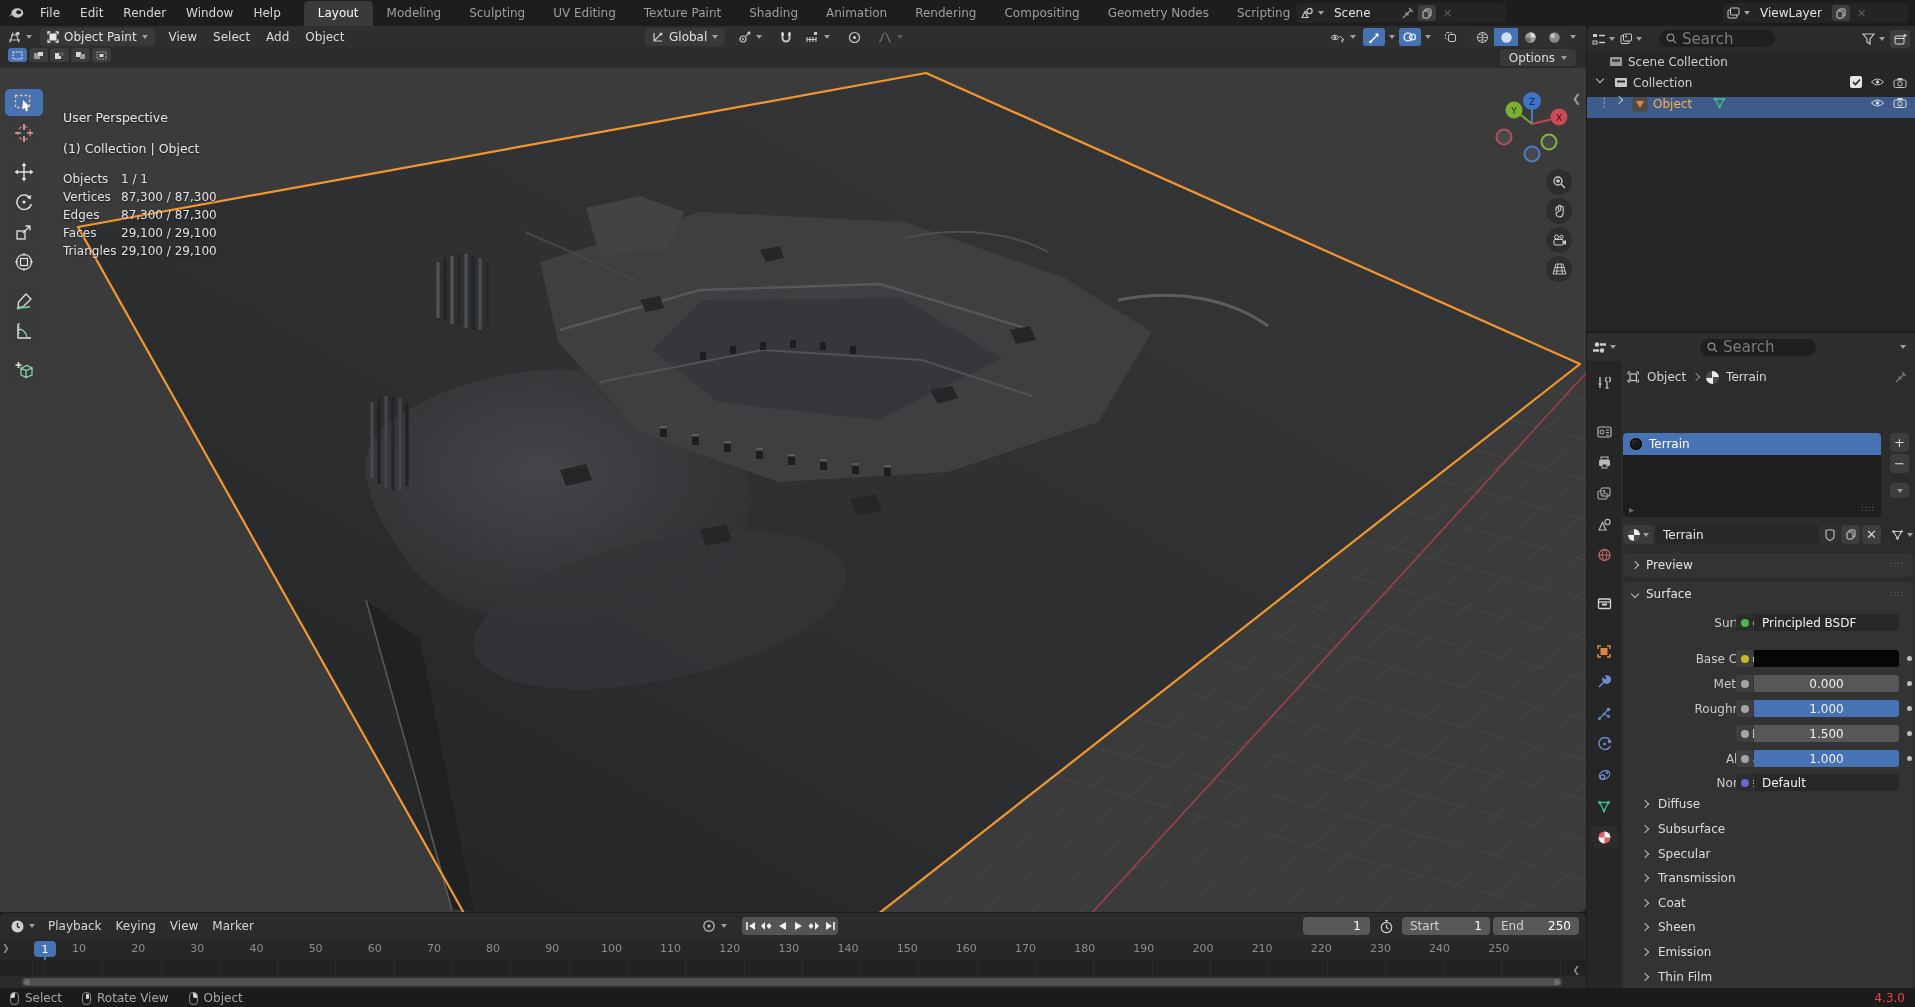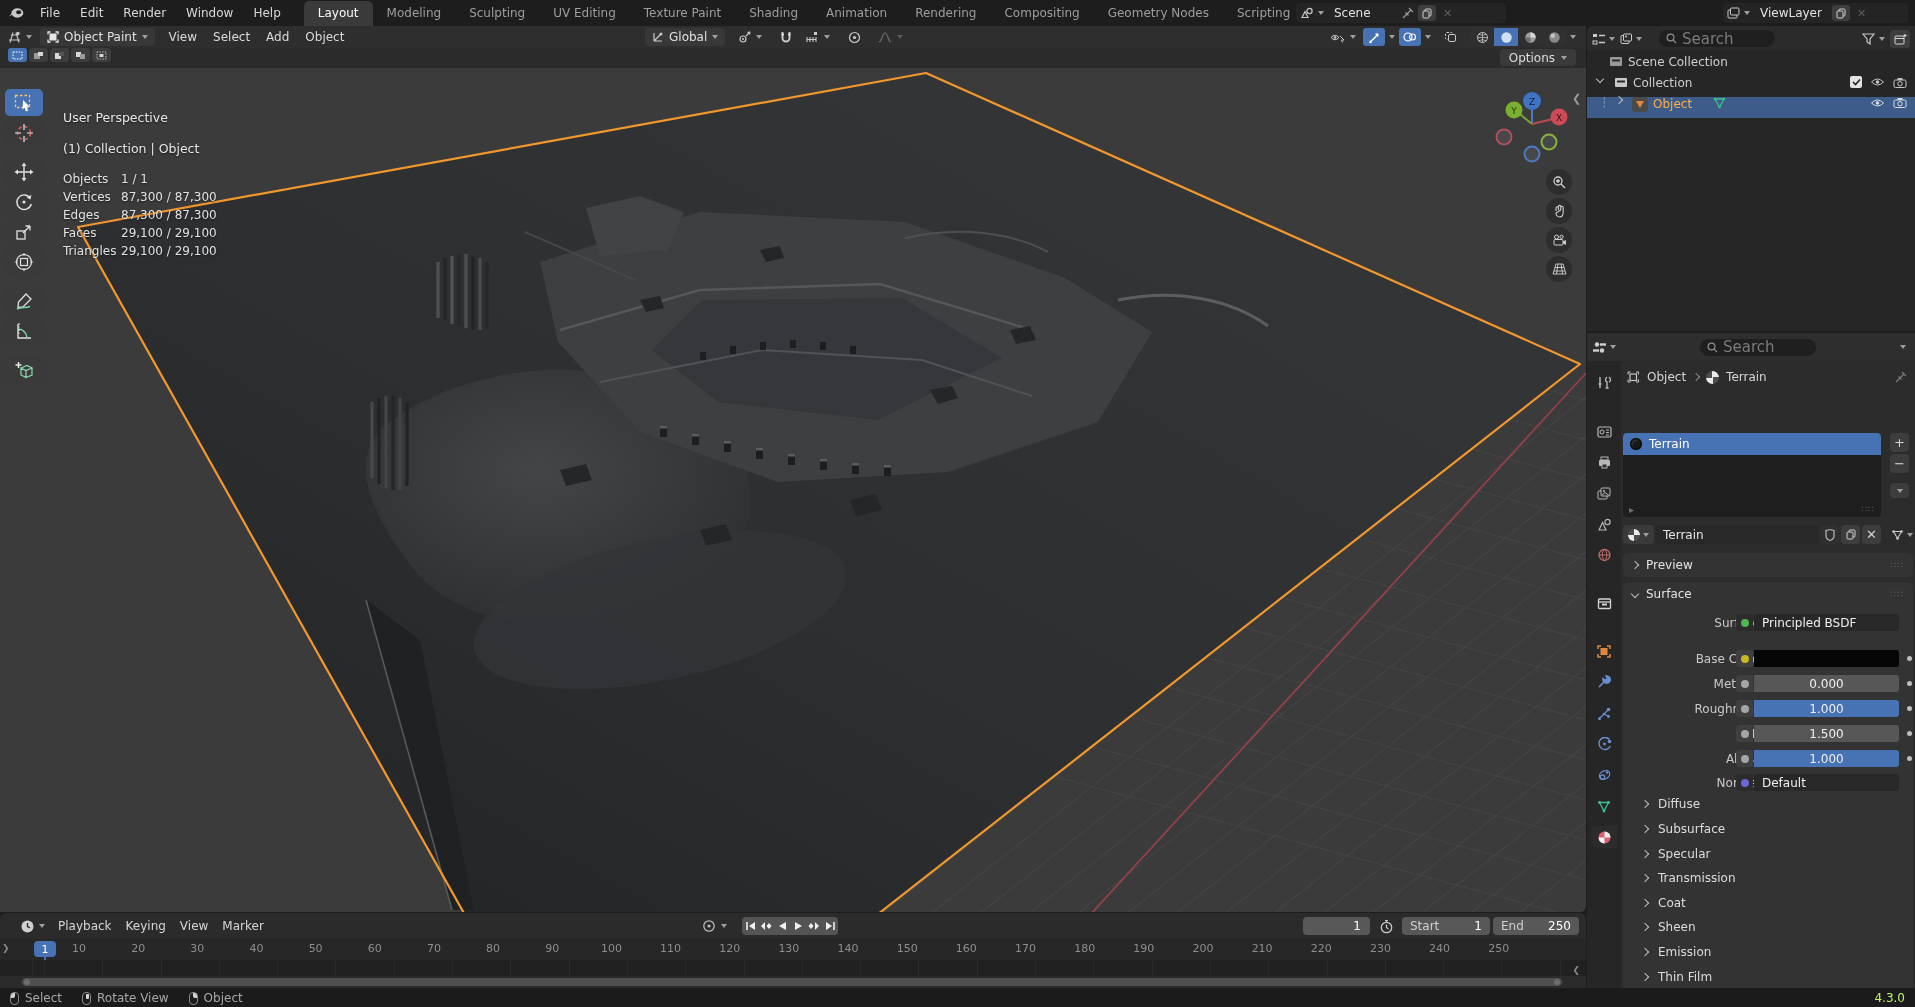--- a/index.html
+++ b/index.html
@@ -99,21 +99,21 @@
   .pfield.menu{background:#282828;padding:0 8px}
   .pfield.num{background:#575757;justify-content:center}
   .pfield.blue{background:#4772b3;justify-content:center}
   .pfield.color{background:#060606}
   .animdot{position:absolute;left:284px;width:5px;height:5px;border-radius:50%;background:#bdbdbd}
   .subbox{position:absolute;left:9px;top:210px;width:272px;height:197px;display:flex;flex-direction:column}
   .subrow{flex:1;display:flex;align-items:center;gap:10px;padding-left:10px;color:#dcdcdc}
 
   
   .timeline{position:absolute;left:0;top:913px;width:1586px;height:75px;background:#2b2b2b;border-radius:6px 6px 0 0;overflow:hidden}
-  .tl-header{height:26px;display:flex;align-items:center;padding:0 20px;position:relative}
+  .tl-header{height:26px;display:flex;align-items:center;padding:0 10px;position:relative}
   .tl-menu{background:none;border:0;color:#d6d6d6;font-size:12px;padding:2px 7px;font-family:inherit;display:flex;align-items:center;gap:5px}
   .playgrp{position:absolute;left:742px;top:4px;display:flex;background:#545454;border-radius:4px;height:18px}
   .pbtn{width:16px;display:flex;align-items:center;justify-content:center}
   .framefield{position:absolute;left:1303px;top:4px;width:67px;height:18px;background:#585858;border-radius:4px;color:#fff;display:flex;align-items:center;justify-content:flex-end;padding:0 9px}
   .sefield{position:absolute;top:4px;height:18px;background:#585858;border-radius:4px;display:flex;align-items:center;justify-content:space-between;padding:0 8px;color:#fff}
   .sefield .lb{color:#cfcfcf;margin-right:8px}
   .ruler{position:absolute;left:0;top:26px;width:100%;height:21px;background:#272727}
   .ticks{position:absolute;left:64px;top:3px;width:1450px;display:flex;justify-content:space-between}
   .ticks span{width:30px;text-align:center;color:#8d8d8d;font-size:11px}
   .framepill{position:absolute;left:34px;top:2px;width:22px;height:16px;background:#4772b3;border-radius:4px;color:#fff;font-size:11px;display:flex;align-items:center;justify-content:center}
@@ -124,21 +124,21 @@
   .scrollbar i{position:absolute;top:1px;width:6px;height:6px;border-radius:50%;background:#6d6d6d}
 
   
   .statusbar{position:absolute;left:0;top:989px;width:1915px;height:18px;background:#1b1b1b;display:flex;align-items:center;padding:0 10px;gap:20px;color:#a8a8a8}
   .skey{display:flex;align-items:center;gap:6px}
   .mouse{width:9px;height:13px;border:1px solid #8a8a8a;border-radius:4px;position:relative}
   .mouse i{position:absolute;background:#d6d6d6}
   .mouse.l i{left:0;top:0;width:4px;height:5px;border-radius:3px 0 2px 0}
   .mouse.m i{left:3px;top:1px;width:3px;height:5px;border-radius:1px}
   .mouse.r i{right:0;top:0;width:4px;height:5px;border-radius:0 3px 0 2px}
-  .version{margin-left:auto;color:#bef264}
+  .version{margin-left:auto;color:#ef4444}
 </style>
 </head>
 <body>
 
 <div class="app">
 
   <header class="topbar">
     <span style="margin-left:8px">
       <svg width="17" height="14" viewBox="0 0 20 16">
           <ellipse cx="11" cy="8" rx="7" ry="5.6" fill="#c8c8c8"></ellipse>

